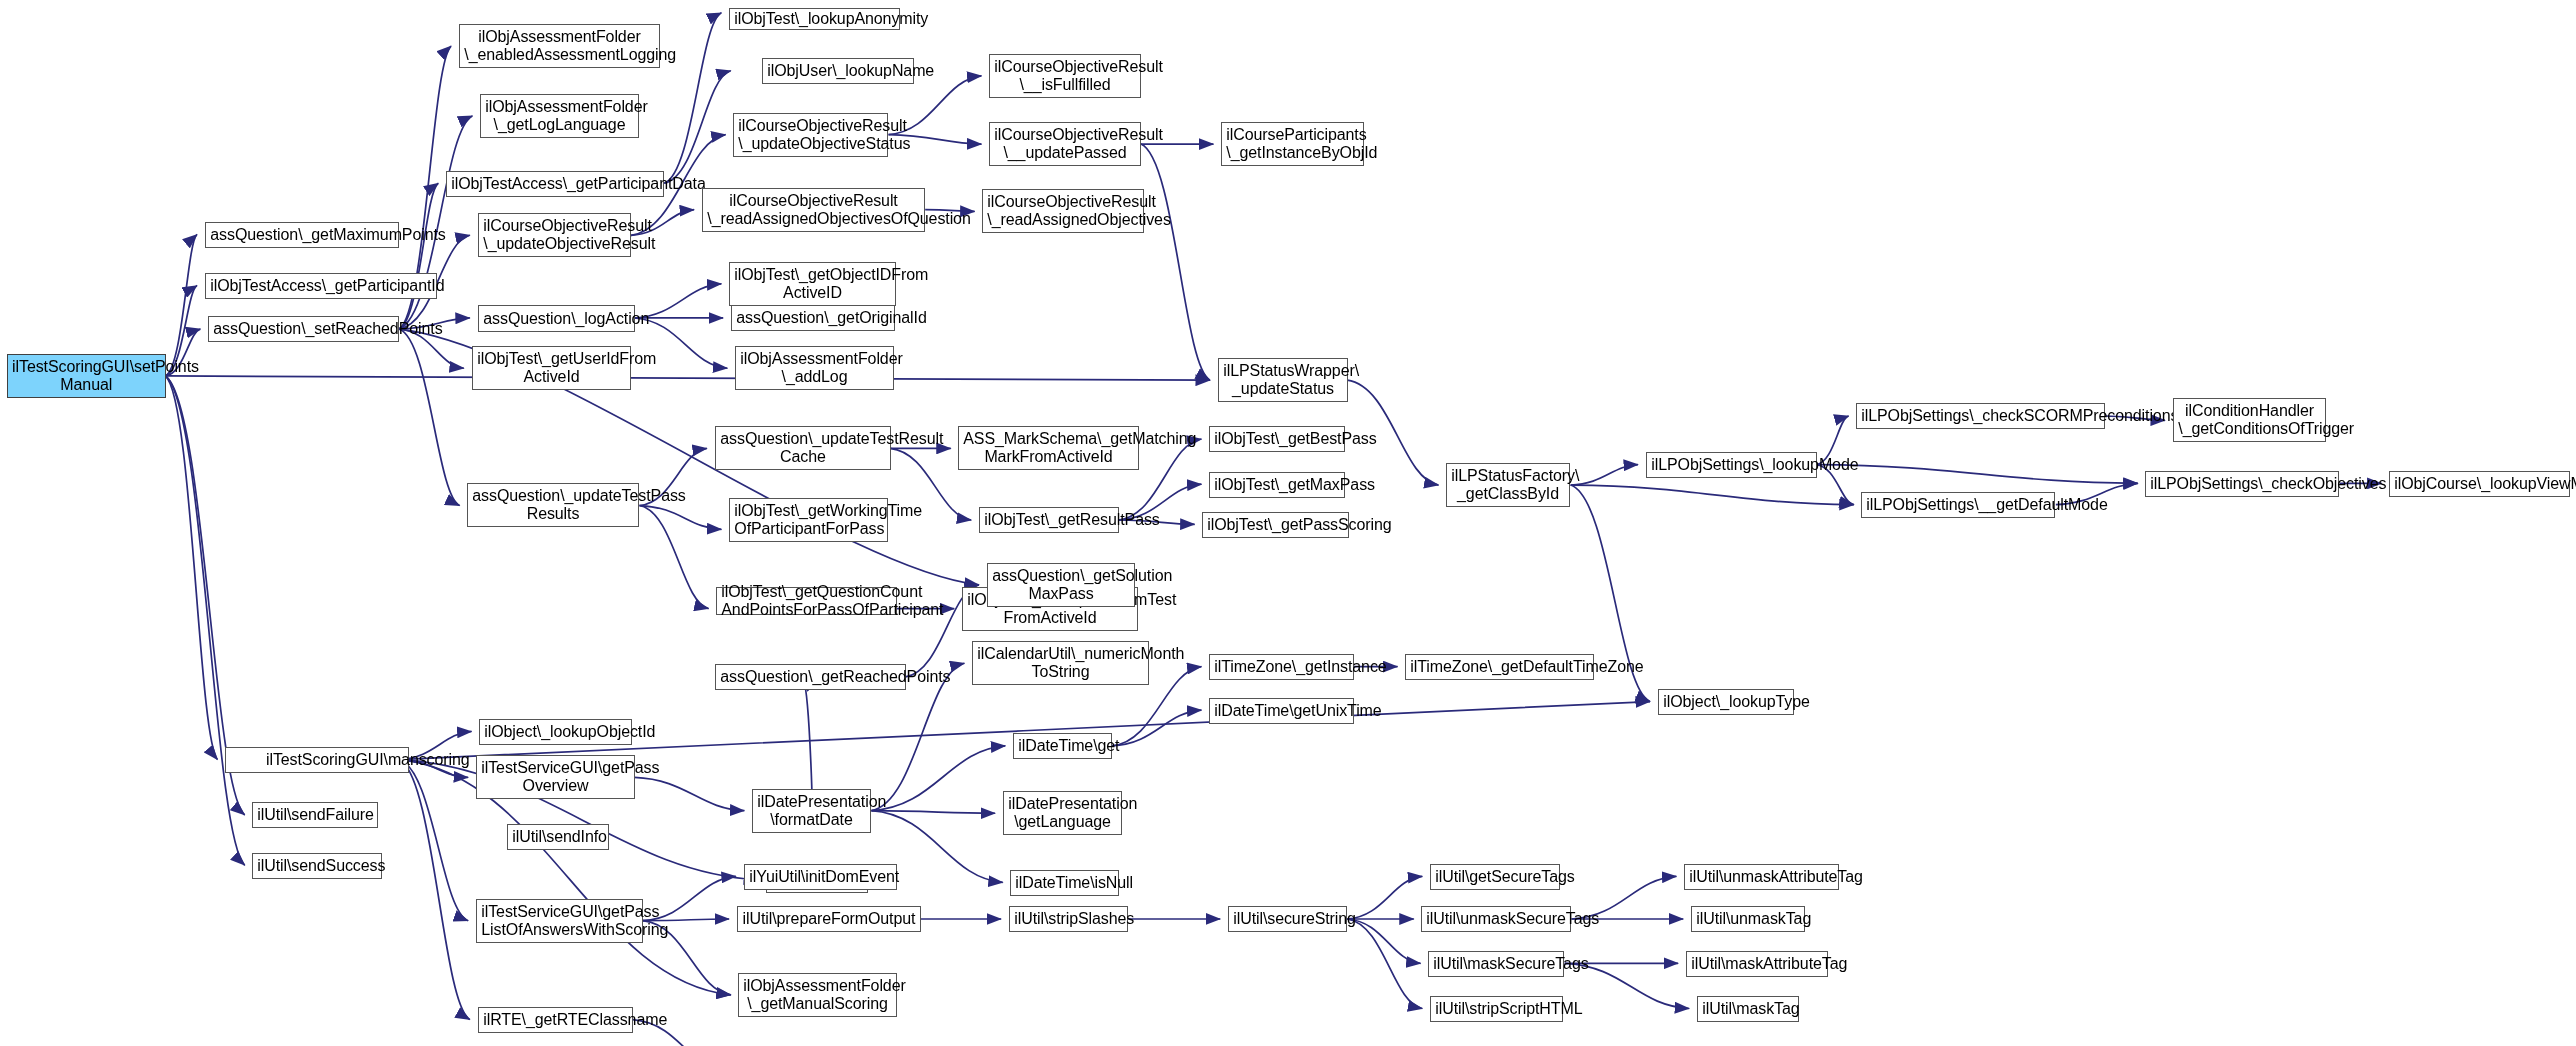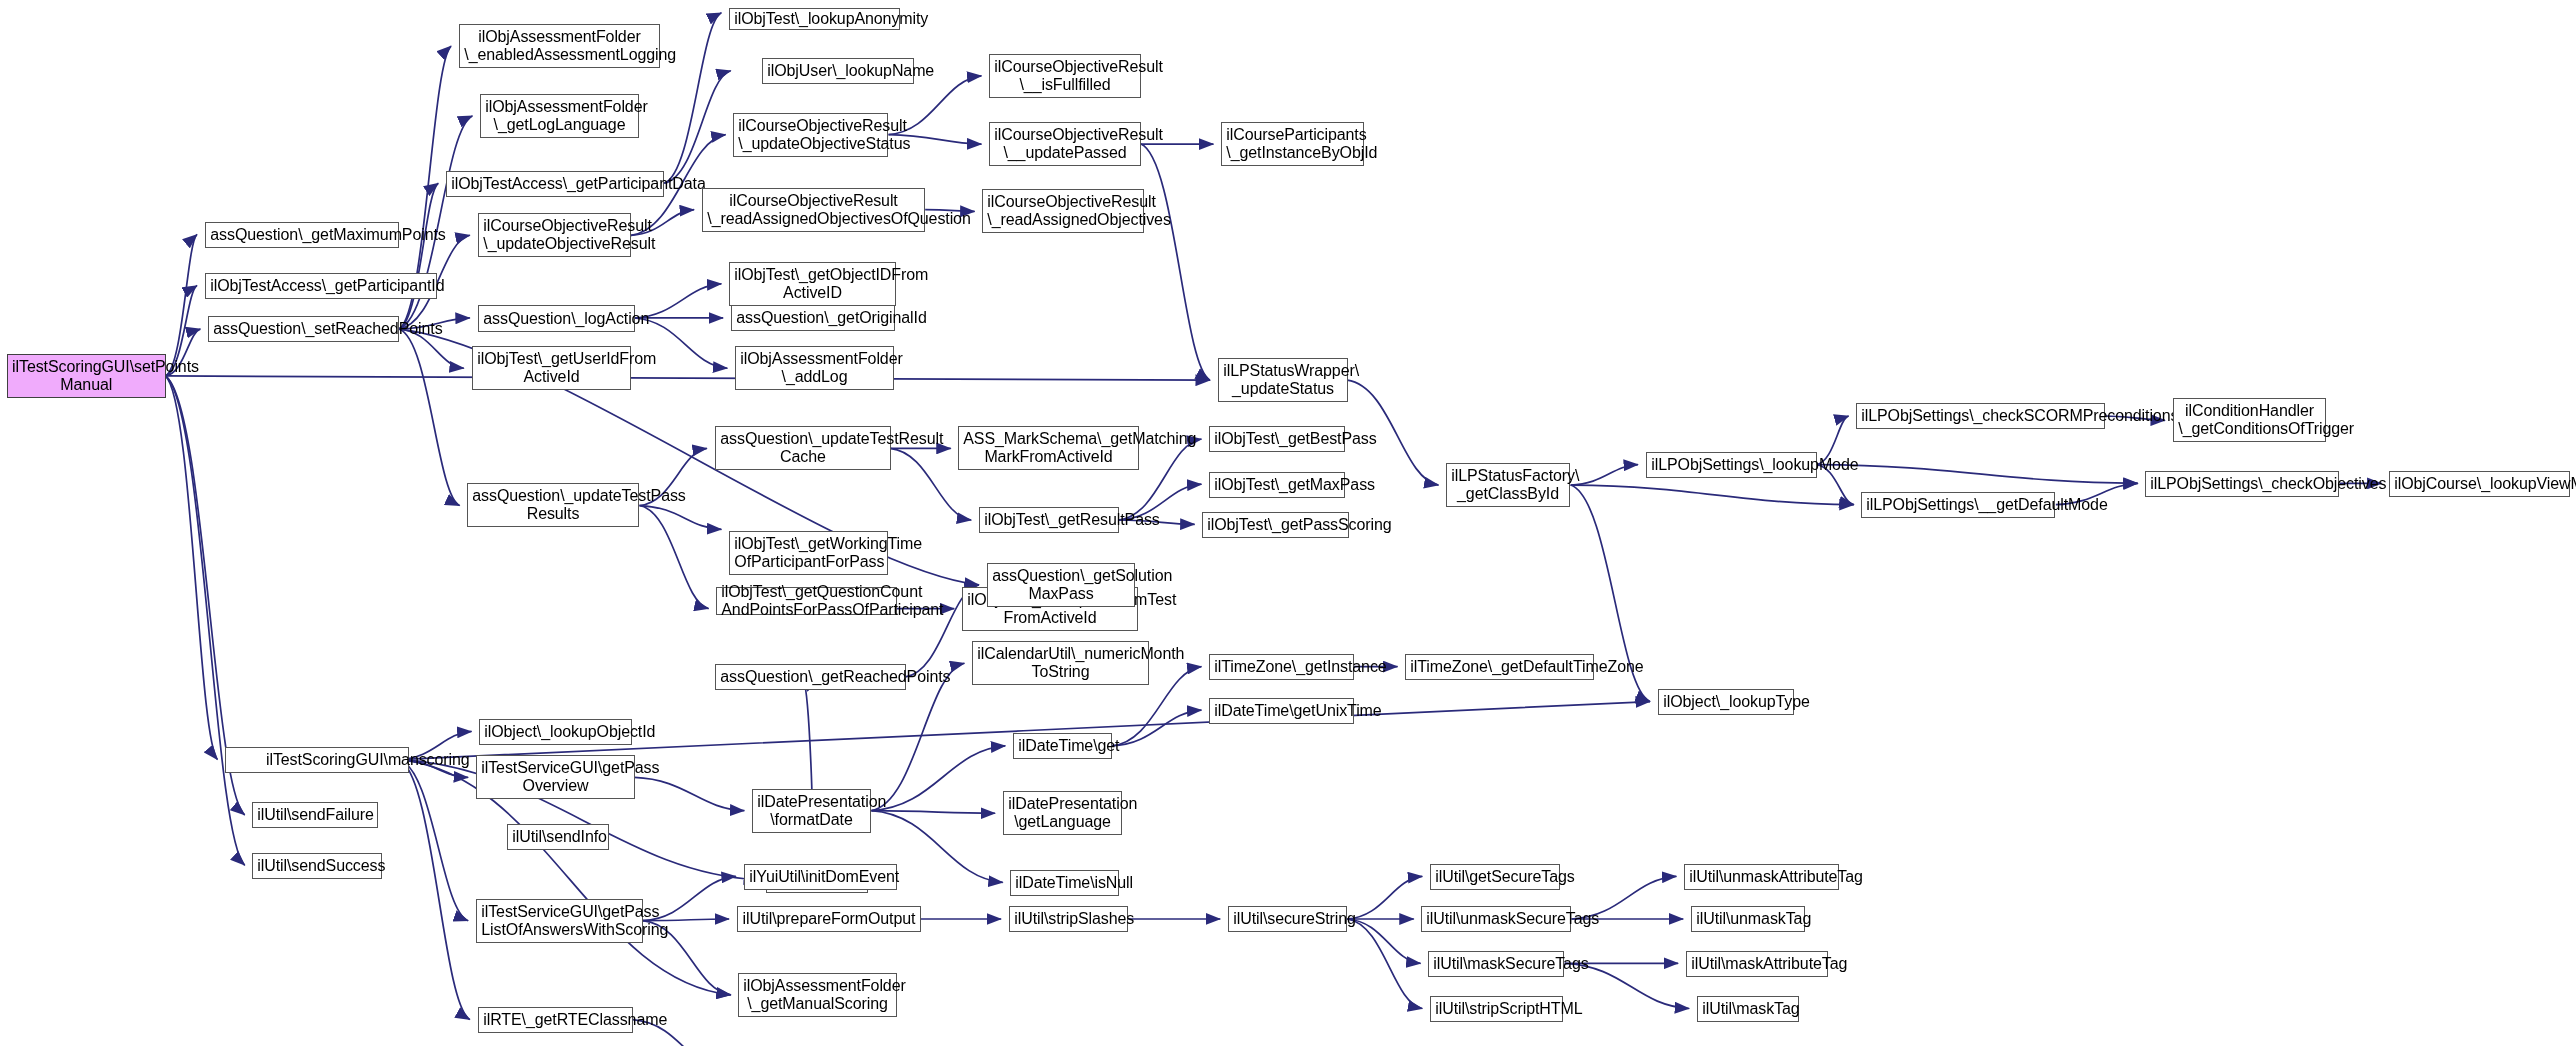--- a/index.html
+++ b/index.html
@@ -41,21 +41,21 @@
     background: #ffffff;
     border: 1.7px solid #555555;
     color: #000000;
     font-size: 16px;
     line-height: 1.12;
     letter-spacing: -0.1px;
     white-space: pre-line;
     padding: 0 4.3px;
   }
   .gnode.root {
-    background: #f0abfc;
+    background: #7dd3fc;
     border: 1.7px solid #404040;
   }
   .gnode .lbl {
     display: block;
     width: 100%;
   }
 </style>
 </head>
 <body>
 
@@ -180,21 +180,21 @@
 \_updateObjectiveStatus</span></div>
       <div class="gnode" style="left: 702px; top: 188px; width: 223px; height: 44px;"><span class="lbl">ilCourseObjectiveResult
 \_readAssignedObjectivesOfQuestion</span></div>
       <div class="gnode" style="left: 729px; top: 262px; width: 167px; height: 44px;"><span class="lbl">ilObjTest\_getObjectIDFrom
 ActiveID</span></div>
       <div class="gnode" style="left: 731px; top: 305px; width: 164px; height: 25.6px;"><span class="lbl">assQuestion\_getOriginalId</span></div>
       <div class="gnode" style="left: 735px; top: 346px; width: 159px; height: 44px;"><span class="lbl">ilObjAssessmentFolder
 \_addLog</span></div>
       <div class="gnode" style="left: 715px; top: 426px; width: 176px; height: 44px;"><span class="lbl">assQuestion\_updateTestResult
 Cache</span></div>
-      <div class="gnode" style="left: 729px; top: 531px; width: 159px; height: 44px; justify-content: center;"><span class="lbl">ilObjTest\_getWorkingTime
+      <div class="gnode" style="left: 729px; top: 498px; width: 159px; height: 44px; justify-content: center;"><span class="lbl">ilObjTest\_getWorkingTime
 OfParticipantForPass</span></div>
       <div class="gnode" style="left: 716px; top: 587px; width: 181px; height: 28px;"><span class="lbl">ilObjTest\_getQuestionCount
 AndPointsForPassOfParticipant</span></div>
       <div class="gnode" style="left: 715px; top: 664px; width: 191px; height: 25.6px;"><span class="lbl">assQuestion\_getReachedPoints</span></div>
       <div class="gnode" style="left: 752px; top: 789px; width: 119px; height: 44px;"><span class="lbl">ilDatePresentation
 \formatDate</span></div>
       <div class="gnode" style="left: 766px; top: 867px; width: 102px; height: 25.6px;"><span class="lbl">ilUtil\sendInfo</span></div>
       <div class="gnode" style="left: 738px; top: 973px; width: 159px; height: 44px;"><span class="lbl">ilObjAssessmentFolder
 \_getManualScoring</span></div>
       <div class="gnode" style="left: 744px; top: 864px; width: 153px; height: 25.6px;"><span class="lbl">ilYuiUtil\initDomEvent</span></div>

